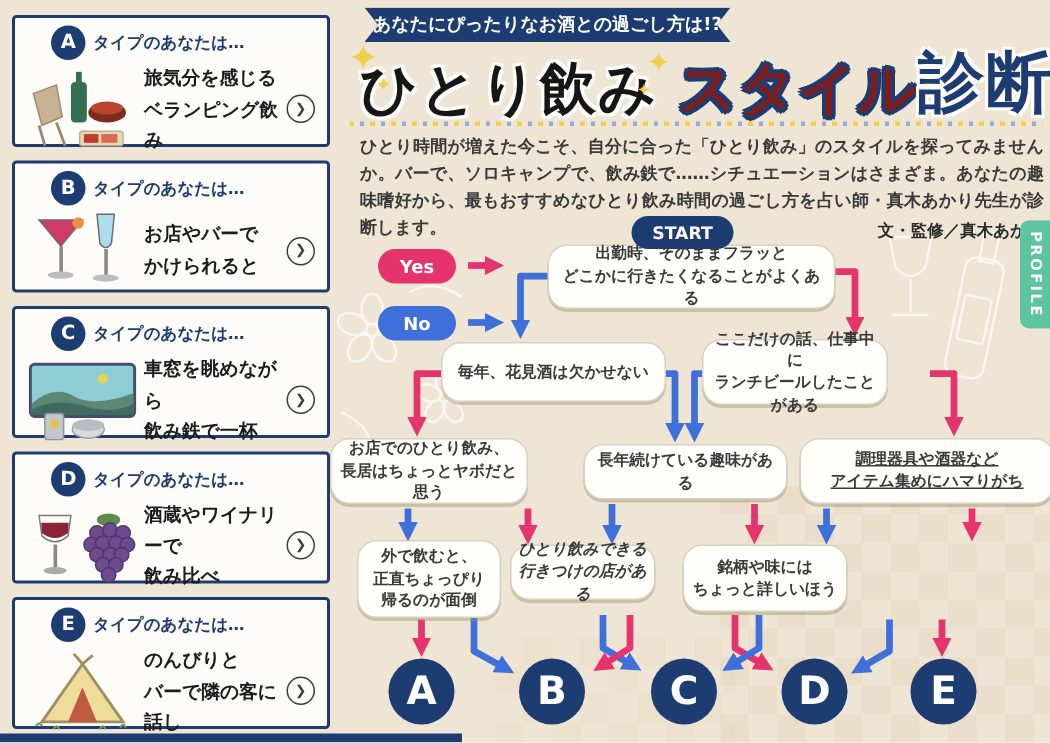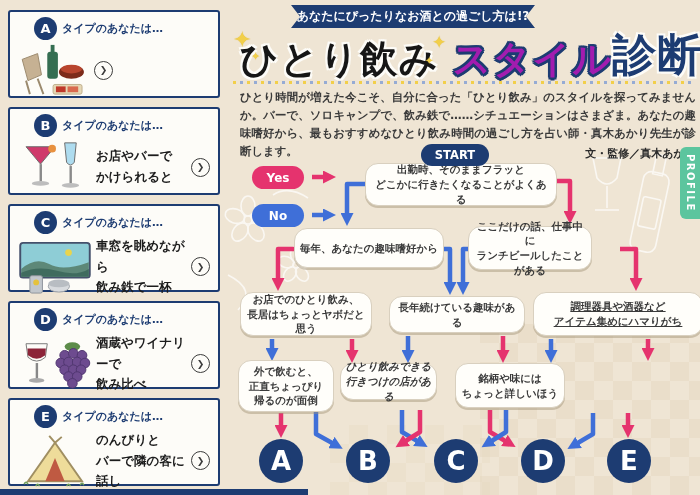--- a/index.html
+++ b/index.html
@@ -16,24 +16,24 @@
   .card-head{display:flex;align-items:center;gap:5px;margin-left:18px;}
   .badge{width:23px;height:23px;border-radius:50%;background:var(--navy);color:#fff;font-weight:bold;font-size:13px;display:flex;align-items:center;justify-content:center;flex:0 0 auto;}
   .card-head-label{color:var(--navy);font-size:11px;font-weight:bold;}
   .card-body{display:flex;align-items:center;margin-top:2px;}
   .card-illust{width:78px;height:56px;flex:0 0 auto;}
   .card-label{flex:1;font-size:12.5px;font-weight:bold;color:#1c1c1c;line-height:1.65;white-space:pre-line;margin-left:2px;}
   .chevron{width:17px;height:17px;border:1.6px solid #3c3c3c;border-radius:50%;color:#3c3c3c;font-size:9px;font-weight:bold;display:flex;align-items:center;justify-content:center;flex:0 0 auto;margin-right:2px;}
   .bottom-strip{position:absolute;left:0;bottom:0;width:308px;height:6px;background:var(--navy);}
 
   
-  .ribbon{position:absolute;left:243px;top:5px;width:244px;height:23px;background:var(--navy);color:#fff;font-size:12px;font-weight:bold;display:flex;align-items:center;justify-content:center;clip-path:polygon(0 0,100% 0,calc(100% - 9px) 50%,100% 100%,0 100%,9px 50%);margin-left:48px;}
+  .ribbon{position:absolute;left:243px;top:5px;width:244px;height:23px;background:var(--navy);color:#fff;font-size:12px;font-weight:bold;display:flex;align-items:center;justify-content:center;clip-path:polygon(0 0,100% 0,calc(100% - 9px) 50%,100% 100%,0 100%,9px 50%);}
   .title{position:absolute;left:240px;top:26px;width:462px;display:flex;align-items:flex-end;white-space:nowrap;}
   .title-script{font-size:38px;font-weight:900;color:#161616;letter-spacing:1px;text-shadow:-2px -2px 0 #fdfcf8,2px -2px 0 #fdfcf8,-2px 2px 0 #fdfcf8,2px 2px 0 #fdfcf8,0 2px 0 #fdfcf8,0 -2px 0 #fdfcf8;}
-  .title-outline{font-size:38px;font-weight:900;color:#a21caf;margin-left:14px;letter-spacing:1px;text-shadow:-2px -2px 0 var(--navy),2px -2px 0 var(--navy),-2px 2px 0 var(--navy),2px 2px 0 var(--navy),0 2.5px 0 var(--navy),0 -2.5px 0 var(--navy),2.5px 0 0 var(--navy),-2.5px 0 0 var(--navy);}
+  .title-outline{font-size:38px;font-weight:900;color:#7f1d1d;margin-left:14px;letter-spacing:1px;text-shadow:-2px -2px 0 var(--navy),2px -2px 0 var(--navy),-2px 2px 0 var(--navy),2px 2px 0 var(--navy),0 2.5px 0 var(--navy),0 -2.5px 0 var(--navy),2.5px 0 0 var(--navy),-2.5px 0 0 var(--navy);}
   .title-solid{font-size:44px;font-weight:900;color:var(--navy);letter-spacing:1px;text-shadow:-2px -2px 0 #fdfcf8,2px -2px 0 #fdfcf8,-2px 2px 0 #fdfcf8,2px 2px 0 #fdfcf8;}
   .sparkle{position:absolute;color:var(--yellow);text-shadow:0 0 1px #d8b42c;}
   .dotline{position:absolute;left:233px;top:81px;width:462px;height:3px;background-image:repeating-linear-gradient(90deg,var(--yellow) 0 3px,transparent 3px 7px,#96abd4 7px 10px,transparent 10px 14px);}
   .intro{position:absolute;left:240px;top:88px;width:456px;font-size:11.4px;font-weight:bold;color:#3a3a3a;line-height:1.58;text-align:justify;}
   .credit{position:absolute;left:548px;top:146px;width:148px;font-size:11px;font-weight:bold;color:#2b2b2b;text-align:right;}
   .profile-tab{position:absolute;right:0;top:147px;width:20px;height:72px;background:var(--green);border-radius:6px 0 0 6px;display:flex;align-items:center;justify-content:center;}
   .profile-tab span{writing-mode:vertical-rl;color:#fff;font-size:10px;font-weight:bold;letter-spacing:1.5px;}
 
   
   .start-pill{position:absolute;left:421px;top:144px;width:68px;height:22px;background:var(--navy);border-radius:11px;color:#fff;font-size:11.5px;font-weight:bold;display:flex;align-items:center;justify-content:center;z-index:5;}
@@ -93,20 +93,22 @@
         <path d="M4 18 L20 12 L24 34 L10 40 Z" fill="#c6b193" stroke="#9b8a6e"></path>
         <path d="M8 40 L12 54 M20 38 L26 54" stroke="#9b8a6e" stroke-width="2" fill="none"></path>
         <rect x="30" y="10" width="11" height="28" rx="3" fill="#356e52"></rect>
           <rect x="33.5" y="3" width="4" height="9" fill="#356e52"></rect>
         <ellipse cx="55" cy="31" rx="13" ry="7" fill="#7d2b1a"></ellipse>
           <ellipse cx="55" cy="28" rx="11" ry="4.5" fill="#b8452e"></ellipse>
         <rect x="36" y="44" width="30" height="10" rx="2" fill="#e5d7b5" stroke="#bfae8c"></rect>
         <rect x="39" y="46" width="10" height="6" fill="#c0392b"></rect>
           <rect x="51" y="46" width="11" height="6" fill="#d96a4f"></rect>
       </svg>
+      <div class="card-label">旅気分を感じる
+ベランピング飲み</div>
       <span class="chevron">❯</span>
     </div>
   </div>
 
   <div class="type-card" style="top:107px;">
     <div class="card-head">
         <span class="badge">B</span>
         <span class="card-head-label">タイプのあなたは…</span>
       </div>
     <div class="card-body">
@@ -257,24 +259,24 @@
       <path class="sp" d="M628 413 L628 428" marker-end="url(#ap)"></path>
     </g>
   </svg>
 
   <div class="start-pill">START</div>
   <div class="legend-pill legend-yes">Yes</div>
   <div class="legend-pill legend-no">No</div>
 
   <div class="qbox" style="left:365px;top:163px;width:192px;height:43px;text-align:center;">出勤時、そのままフラッと
 どこかに行きたくなることがよくある</div>
-  <div class="qbox" style="left:294px;top:228px;width:150px;height:40px;">毎年、あなたの趣味嗜好から</div>
+  <div class="qbox" style="left:294px;top:228px;width:150px;height:40px;">毎年、花見酒は欠かせない</div>
   <div class="qbox" style="left:468px;top:226px;width:124px;height:44px;">ここだけの話、仕事中に
 ランチビールしたことがある</div>
-  <div class="qbox" style="left:240px;top:292px;width:132px;height:44px;">お店でのひとり飲み、
+  <div class="qbox" style="left:220px;top:292px;width:132px;height:44px;">お店でのひとり飲み、
 長居はちょっとヤボだと思う</div>
   <div class="qbox" style="left:389px;top:296px;width:136px;height:37px;">長年続けている趣味がある</div>
   <div class="qbox" style="left:533px;top:292px;width:170px;height:44px;text-decoration:underline;">調理器具や酒器など
 アイテム集めにハマりがち</div>
   <div class="qbox" style="left:238px;top:360px;width:96px;height:52px;">外で飲むと、
 正直ちょっぴり
 帰るのが面倒</div>
   <div class="qbox" style="left:340px;top:363px;width:97px;height:37px;font-style:italic;">ひとり飲みできる
 行きつけの店がある</div>
   <div class="qbox" style="left:455px;top:363px;width:110px;height:45px;">銘柄や味には

